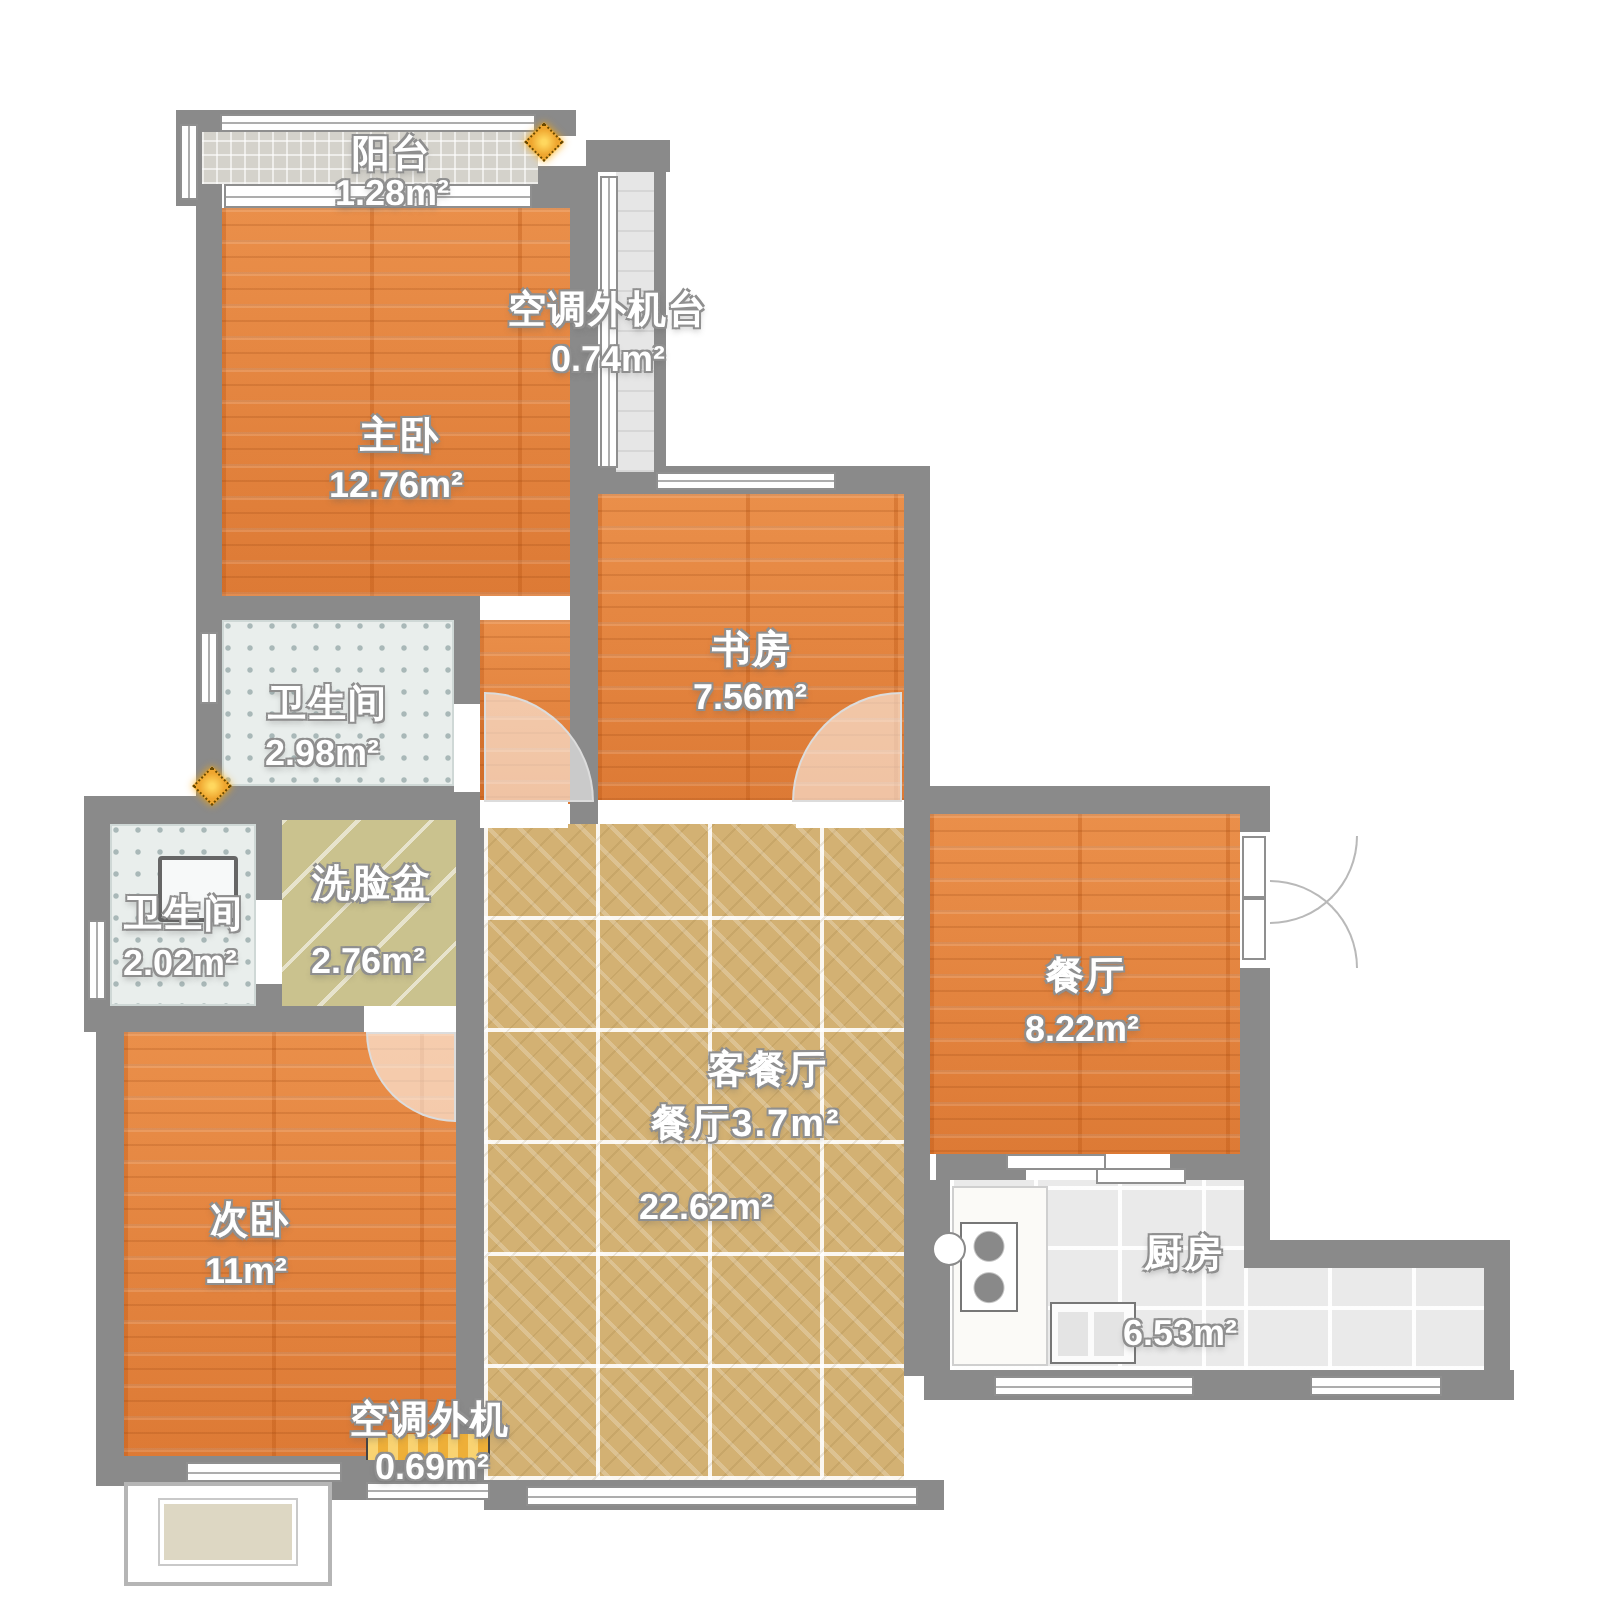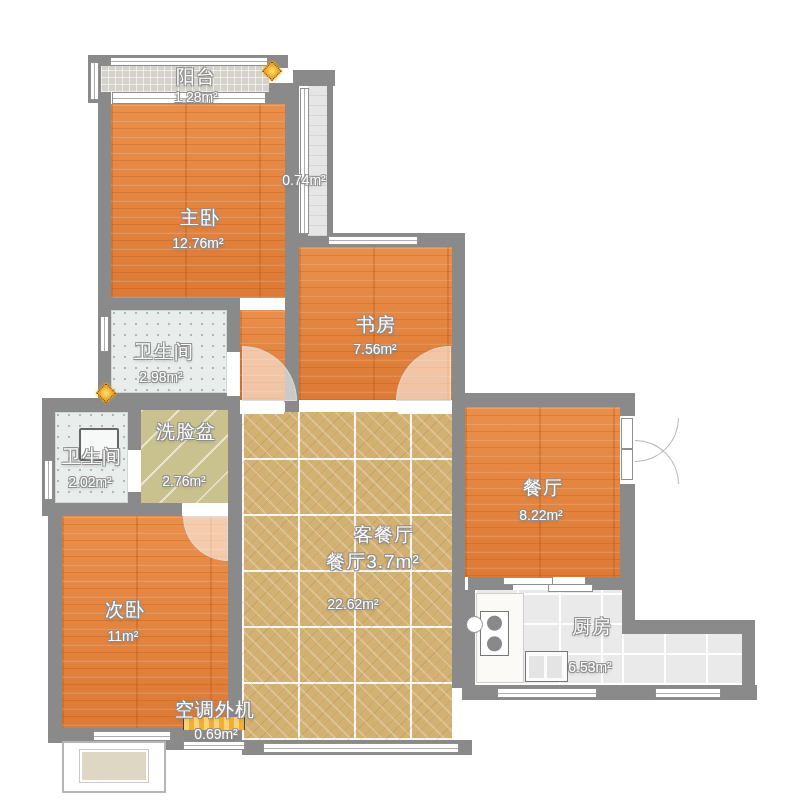--- a/index.html
+++ b/index.html
@@ -32,23 +32,23 @@
      repeating-linear-gradient(0deg,rgba(255,255,255,.95) 0 2px,transparent 2px 30px),
      repeating-linear-gradient(90deg,rgba(255,255,255,.95) 0 2px,transparent 2px 42px);}
   .balc{background-color:#d4d2cb;background-image:
      repeating-linear-gradient(0deg,rgba(255,255,255,.6) 0 1px,transparent 1px 7px),
      repeating-linear-gradient(90deg,rgba(255,255,255,.6) 0 1px,transparent 1px 7px);}
   .plat{background-color:#e6e6e6;background-image:
      repeating-linear-gradient(0deg,rgba(0,0,0,.07) 0 1px,transparent 1px 10px);}
   .disc{position:absolute;background:rgba(255,255,255,.55);border:1px solid #dcdcdc;box-sizing:border-box;}
   .arcline{position:absolute;box-sizing:border-box;background:transparent;}
   .lbl{position:absolute;transform:translate(-50%,-50%);white-space:nowrap;color:#fff;
-       font-weight:400;font-size:19px;letter-spacing:1px;
+       font-weight:700;font-size:19px;letter-spacing:1px;
        text-shadow:-1px -1px 0 #8f8f8f,1px -1px 0 #8f8f8f,-1px 1px 0 #8f8f8f,1px 1px 0 #8f8f8f,0 2px 3px rgba(90,90,90,.4);}
-  .lbl.area{font-size:14px;letter-spacing:0;}
+  .lbl.area{font-size:18px;letter-spacing:0;}
   .fix{position:absolute;box-sizing:border-box;}
   .toilet{background:#f7f9f9;border:2px solid #666;border-radius:2px;}
   .counter{background:#fbfaf7;border:1px solid #cfcfcf;}
   .cooktop{background:#fff;border:1px solid #777;background-image:
      radial-gradient(circle at 50% 26%,#898989 7px,transparent 8px),
      radial-gradient(circle at 50% 74%,#898989 7px,transparent 8px);}
   .sink{background:#fbfbfb;border:1px solid #777;background-image:
      linear-gradient(#e4e4e4,#e4e4e4),linear-gradient(#e4e4e4,#e4e4e4);
      background-size:15px 22px,15px 22px;background-position:3px center,21px center;background-repeat:no-repeat;}
   .heater{background:#fff;border:1px solid #8a8a8a;border-radius:50%;}
@@ -148,35 +148,36 @@
   <div class="fix heater" style="left:466px;top:616px;width:17px;height:17px"></div>
   <div class="fix bayout" style="left:62px;top:741px;width:104px;height:52px"></div>
   <div class="fix bayin" style="left:80px;top:750px;width:68px;height:32px"></div>
   <div class="fix ystrip" style="left:183px;top:717px;width:62px;height:13px"></div>
   <div class="diamond" style="left:265px;top:64px"></div>
   <div class="diamond" style="left:99px;top:386px"></div>
 
   <div class="lbl" style="left:196px;top:77px">阳台</div>
   <div class="lbl area" style="left:196px;top:97px">1.28m²</div>
 
+  <div class="lbl" style="left:304px;top:155px">空调外机台</div>
   <div class="lbl area" style="left:304px;top:180px">0.74m²</div>
 
   <div class="lbl" style="left:200px;top:218px">主卧</div>
   <div class="lbl area" style="left:198px;top:243px">12.76m²</div>
 
   <div class="lbl" style="left:376px;top:325px">书房</div>
   <div class="lbl area" style="left:375px;top:349px">7.56m²</div>
 
   <div class="lbl" style="left:164px;top:352px">卫生间</div>
   <div class="lbl area" style="left:161px;top:377px">2.98m²</div>
 
   <div class="lbl" style="left:92px;top:457px">卫生间</div>
   <div class="lbl area" style="left:90px;top:482px">2.02m²</div>
 
-  <div class="lbl" style="left:186px;top:432px">洗脸盆</div>
+  <div class="lbl" style="left:186px;top:442px">洗脸盆</div>
   <div class="lbl area" style="left:184px;top:481px">2.76m²</div>
 
   <div class="lbl" style="left:384px;top:535px">客餐厅</div>
   <div class="lbl" style="left:373px;top:562px"><span>餐厅</span><span>3.7m²</span></div>
   <div class="lbl area" style="left:353px;top:604px">22.62m²</div>
 
   <div class="lbl" style="left:543px;top:488px">餐厅</div>
   <div class="lbl area" style="left:541px;top:515px">8.22m²</div>
 
   <div class="lbl" style="left:125px;top:610px">次卧</div>

